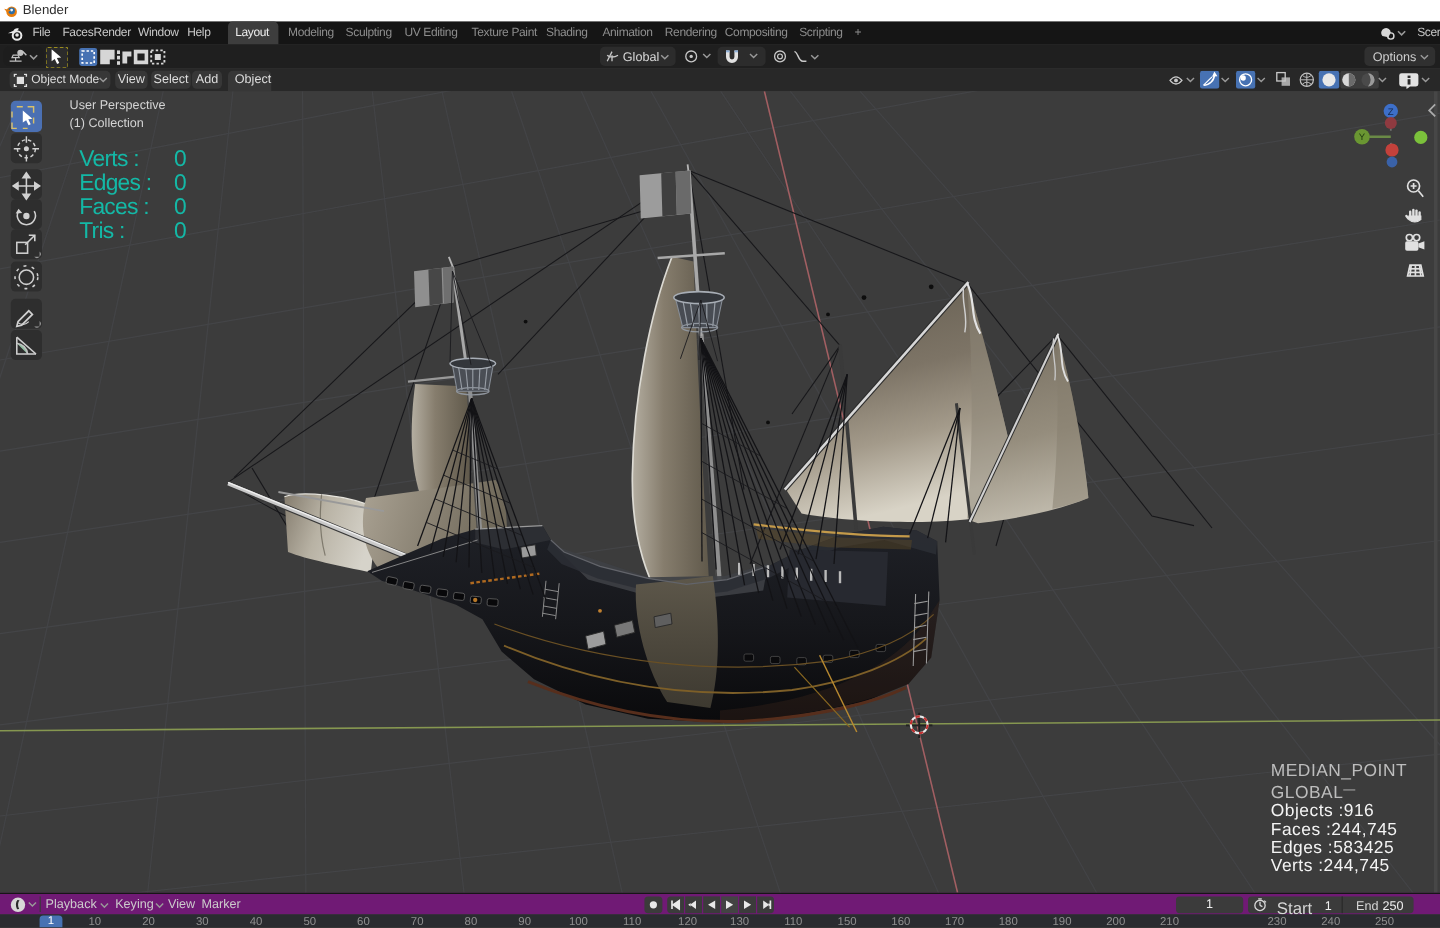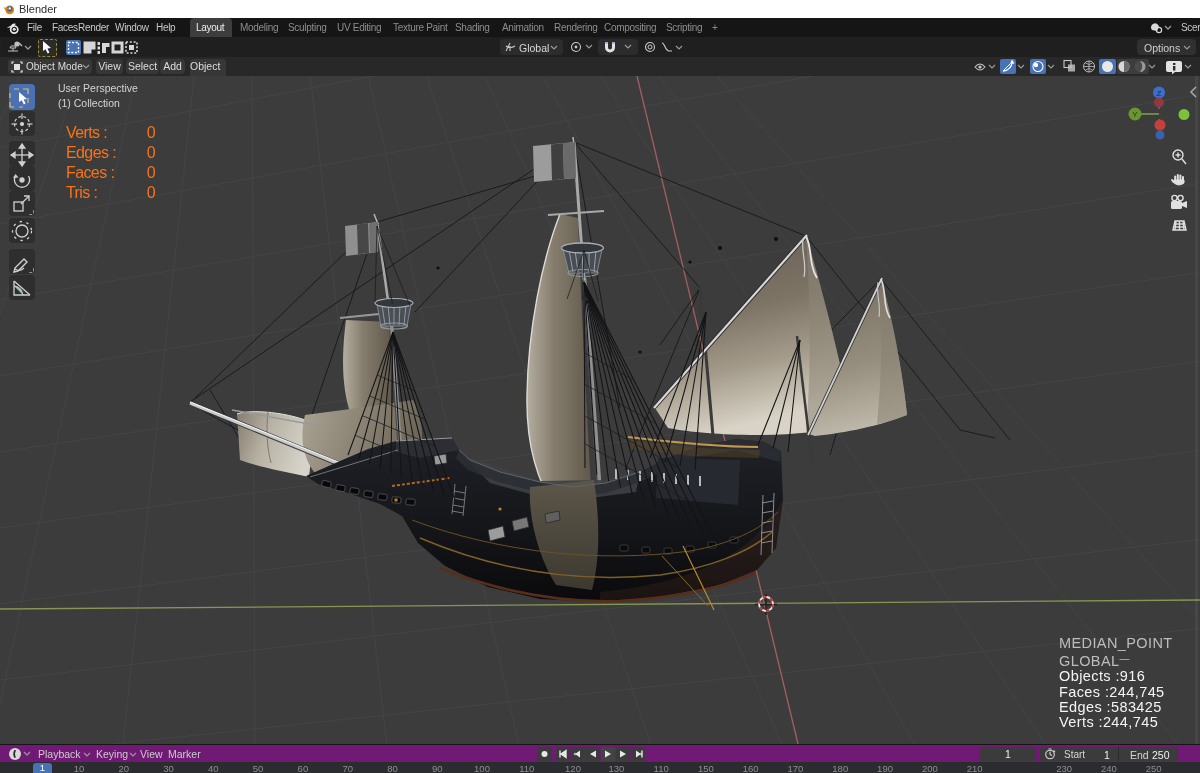--- a/index.html
+++ b/index.html
@@ -12,21 +12,21 @@
   #menubar{left:0;top:18px;width:1200px;height:19px;background:#151515;}
   .mitem{position:absolute;top:4px;font-size:10px;letter-spacing:-0.3px;color:#c8c8c8;}
   .mitem.tx{color:#8d8d8d;}
   #toolhdr{left:0;top:37px;width:1200px;height:20px;background:#1f1f1f;}
   #vphdr{left:0,top:57px;width:1200px;height:19px;background:#282828;}
   .pill{position:absolute;background:#373737;border-radius:4px;color:#dddddd;font-size:10.5px;white-space:nowrap;}
   
   #vp{left:0;top:76px;width:1200px;height:668px;background:#3c3c3c;}
   
   .ovl{position:absolute;color:#d4d4d4;font-size:10.5px;}
-  #stats{position:absolute;left:66px;top:123px;color:#f97316;font-size:16px;letter-spacing:-0.6px;line-height:20px;width:89px;}
+  #stats{position:absolute;left:66px;top:123px;color:#14b8a6;font-size:19px;letter-spacing:-0.6px;line-height:20px;width:89px;}
   #stats td{padding:0;}
   #rstats{position:absolute;left:1059px;top:636px;color:#f4f4f4;font-size:14.5px;line-height:15.2px;letter-spacing:0.4px;white-space:nowrap;}
   
   #tlhdr{left:0;top:744px;width:1200px;height:18px;background:#701a75;border-top:1px solid #161616;box-sizing:border-box;}
   #ruler{left:0;top:762px;width:1200px;height:11px;background:#2a2c30;}
   .fr{position:absolute;top:1px;font-size:9.5px;color:#8f8f8f;transform:translateX(-50%);}
   .tbtn{position:absolute;top:2px;height:14px;background:#3b3b3b;}
 </style>
 </head>
 <body>
@@ -154,21 +154,21 @@
       <path d="M1,3 v-2 h2 M9,1 h2 v2 M11,9 v2 h-2 M3,11 h-2 v-2" stroke="#e0e0e0" stroke-width="1.2" fill="none"></path>
     </svg>
     <span style="position:absolute;left:18px;top:2px;font-size:10px">Object Mode</span>
     <svg style="position:absolute;left:74px;top:5px" width="9" height="6" viewBox="0 0 9 6">
         <path d="M1,1 l3,3 3,-3" stroke="#999" stroke-width="1.2" fill="none"></path>
       </svg>
   </div>
   <div class="pill" style="left:96px;top:2px;width:27px;height:15px;text-align:center;line-height:15px">View</div>
   <div class="pill" style="left:126px;top:2px;width:33px;height:15px;text-align:center;line-height:15px">Select</div>
   <div class="pill" style="left:160px;top:2px;width:25px;height:15px;text-align:center;line-height:15px">Add</div>
-  <div class="pill" style="left:190px;top:2px;width:36px;height:26px;text-align:left;line-height:15px">Object</div>
+  <div class="pill" style="left:190px;top:2px;width:36px;height:26px;text-align:right;line-height:15px">Object</div>
 
   <svg class="abs" style="left:972px;top:2px" width="228px" height="15" viewBox="0 0 228 15">
 
     <path d="M3,8 q5,-6 10,0 q-5,6 -10,0 Z" fill="none" stroke="#c8c8c8" stroke-width="1.1"></path>
     <circle cx="8" cy="8" r="1.6" fill="#c8c8c8"></circle>
     <path d="M17,6 l3,3 3,-3" stroke="#999" stroke-width="1.2" fill="none"></path>
 
     <rect x="28" y="0" width="16" height="15" rx="2" fill="#4772b3"></rect>
     <path d="M31,12 A 9,9 0 0 0 40,3" stroke="#fff" stroke-width="1.3" fill="none"></path>
     <path d="M40,0.5 l2.5,4 l-4.5,0.5 z" fill="#fff"></path>
@@ -691,21 +691,21 @@
     <path d="M49,3.5 L55,7 L49,10.5 Z" fill="#e8e8e8"></path>
   </svg>
 
   <div class="tbtn" style="left:980px;width:56px;border-radius:3px;color:#efefef;font-size:10.5px;text-align:center;line-height:14px">1</div>
 
   <div class="tbtn" style="left:1040px;width:138px;border-radius:3px"></div>
   <svg class="abs" style="left:1044px;top:3px" width="12" height="12" viewBox="0 0 12 12">
     <circle cx="6" cy="6.5" r="4.3" fill="none" stroke="#d8d8d8" stroke-width="1.1"></circle>
     <path d="M6,6.5 L6,3.5 M6,6.5 L8,7.5 M4.5,1 h3 M9.5,2.5 l1.5,1.5" stroke="#d8d8d8" stroke-width="1.1" fill="none"></path>
   </svg>
-  <div class="abs" style="left:1064px;top:4px;font-size:10px;color:#d5d5d5">Start</div>
+  <div class="abs" style="left:1064px;top:4px;font-size:14px;color:#d5d5d5">Start</div>
   <div class="abs" style="left:1104px;top:4px;font-size:10.5px;color:#efefef">1</div>
   <div class="abs" style="left:1118px;top:2px;width:1px;height:14px;background:#2a2a2a"></div>
   <div class="abs" style="left:1130px;top:4px;font-size:10.5px;color:#d5d5d5">End</div>
   <div class="abs" style="left:1152px;top:4px;font-size:10.5px;color:#efefef">250</div>
 </div>
 
 <div class="abs" id="ruler">
   <div style="position:absolute;left:33px;top:1px;width:19px;height:10px;background:#4772b3;border-radius:3px 3px 0 0;color:#fff;font-size:9.5px;line-height:10px;text-align:center">1</div>
 <div class="fr" style="left: 79px;">10</div>
     <div class="fr" style="left: 123.78px;">20</div>

